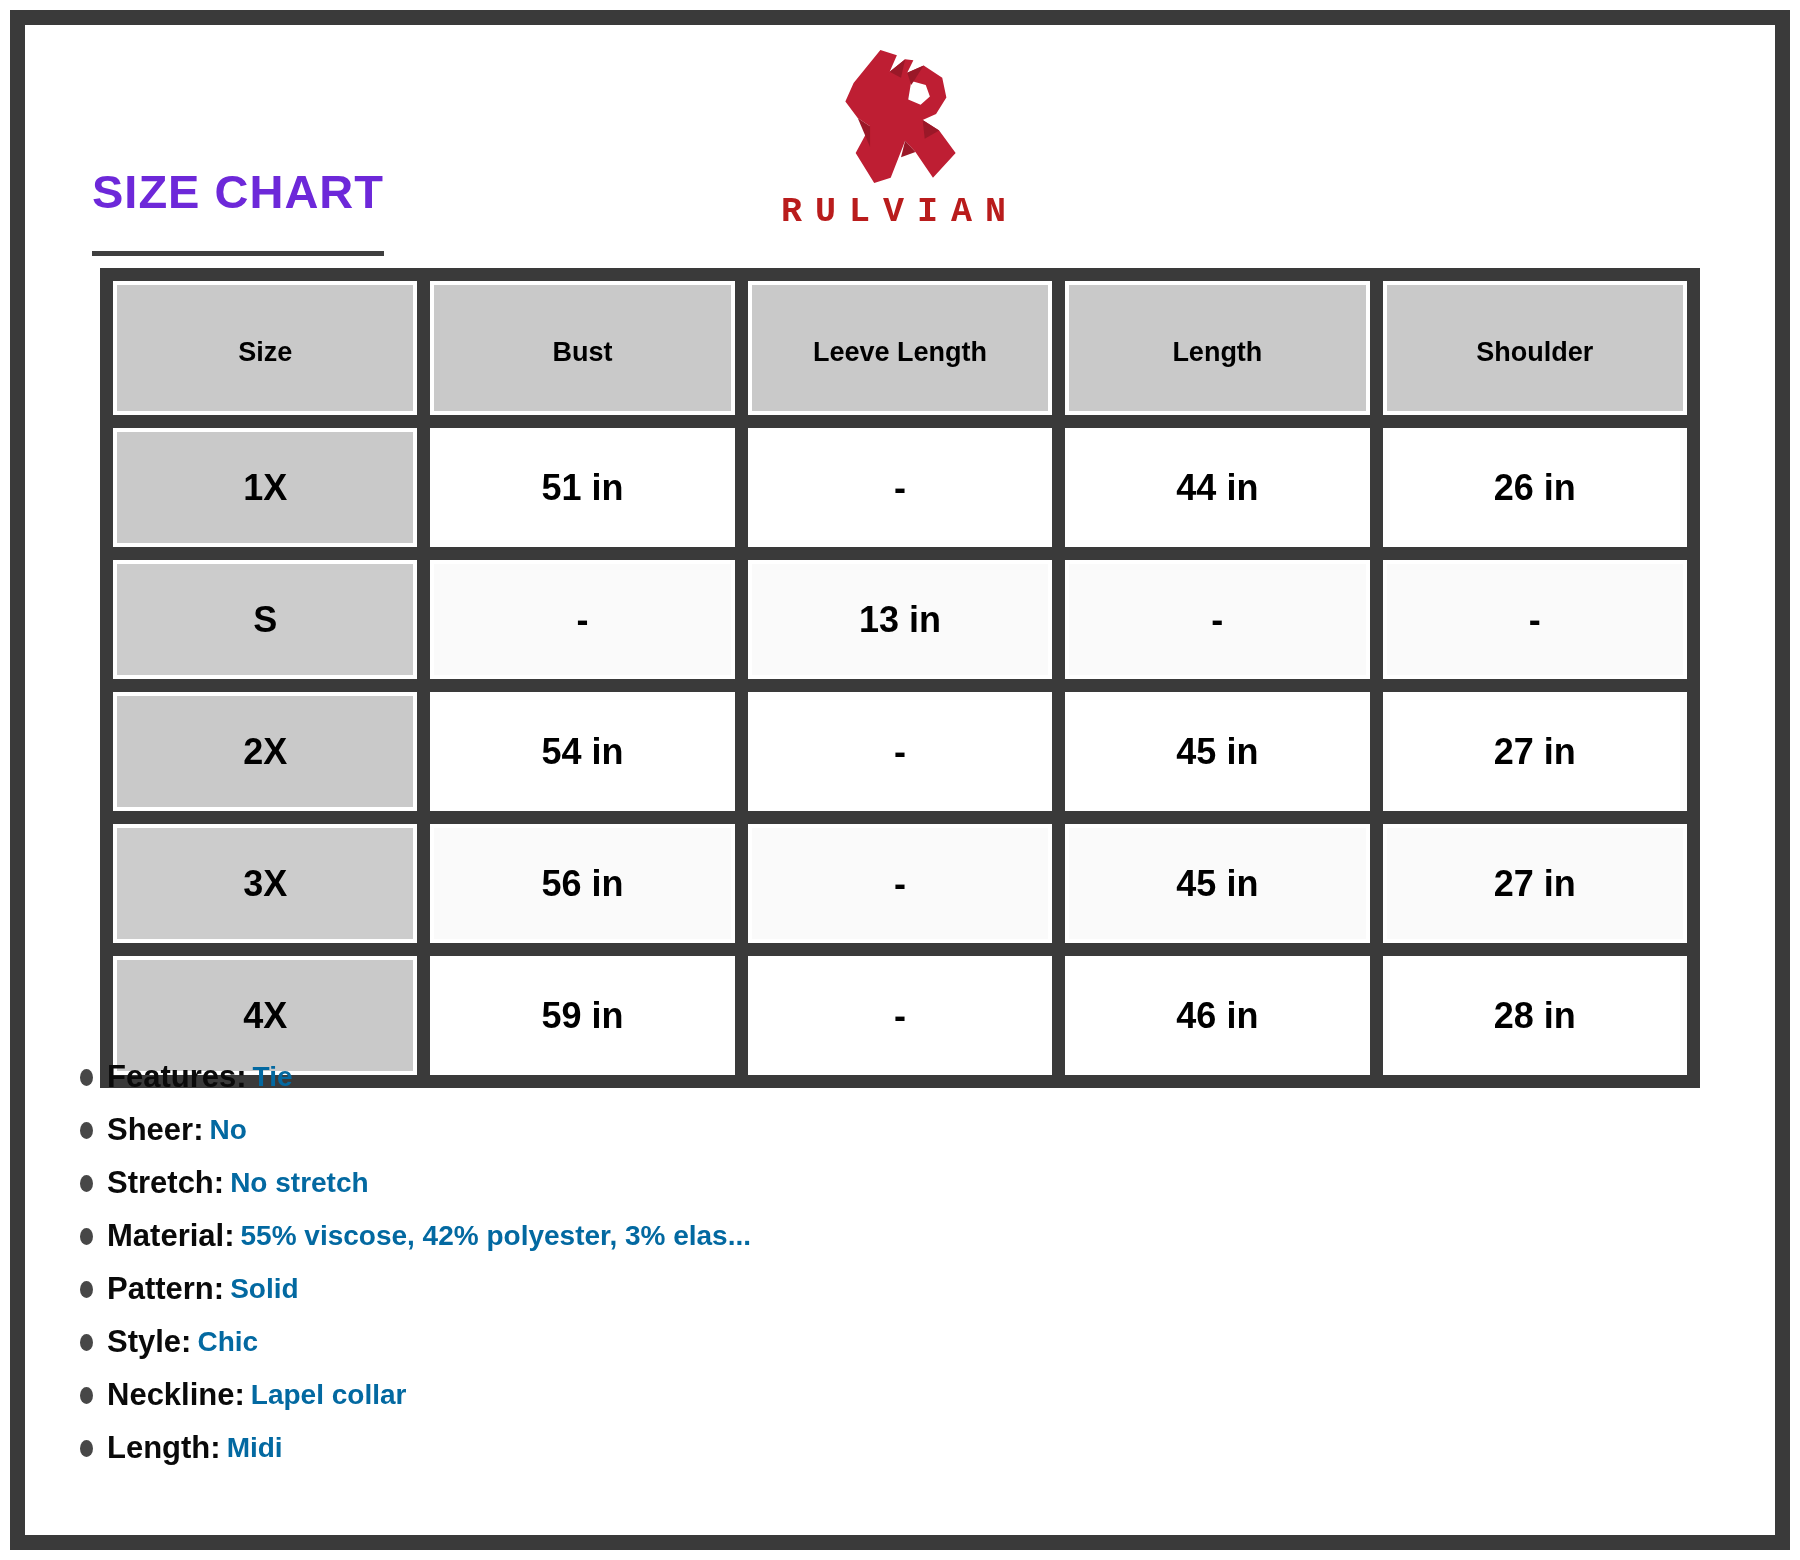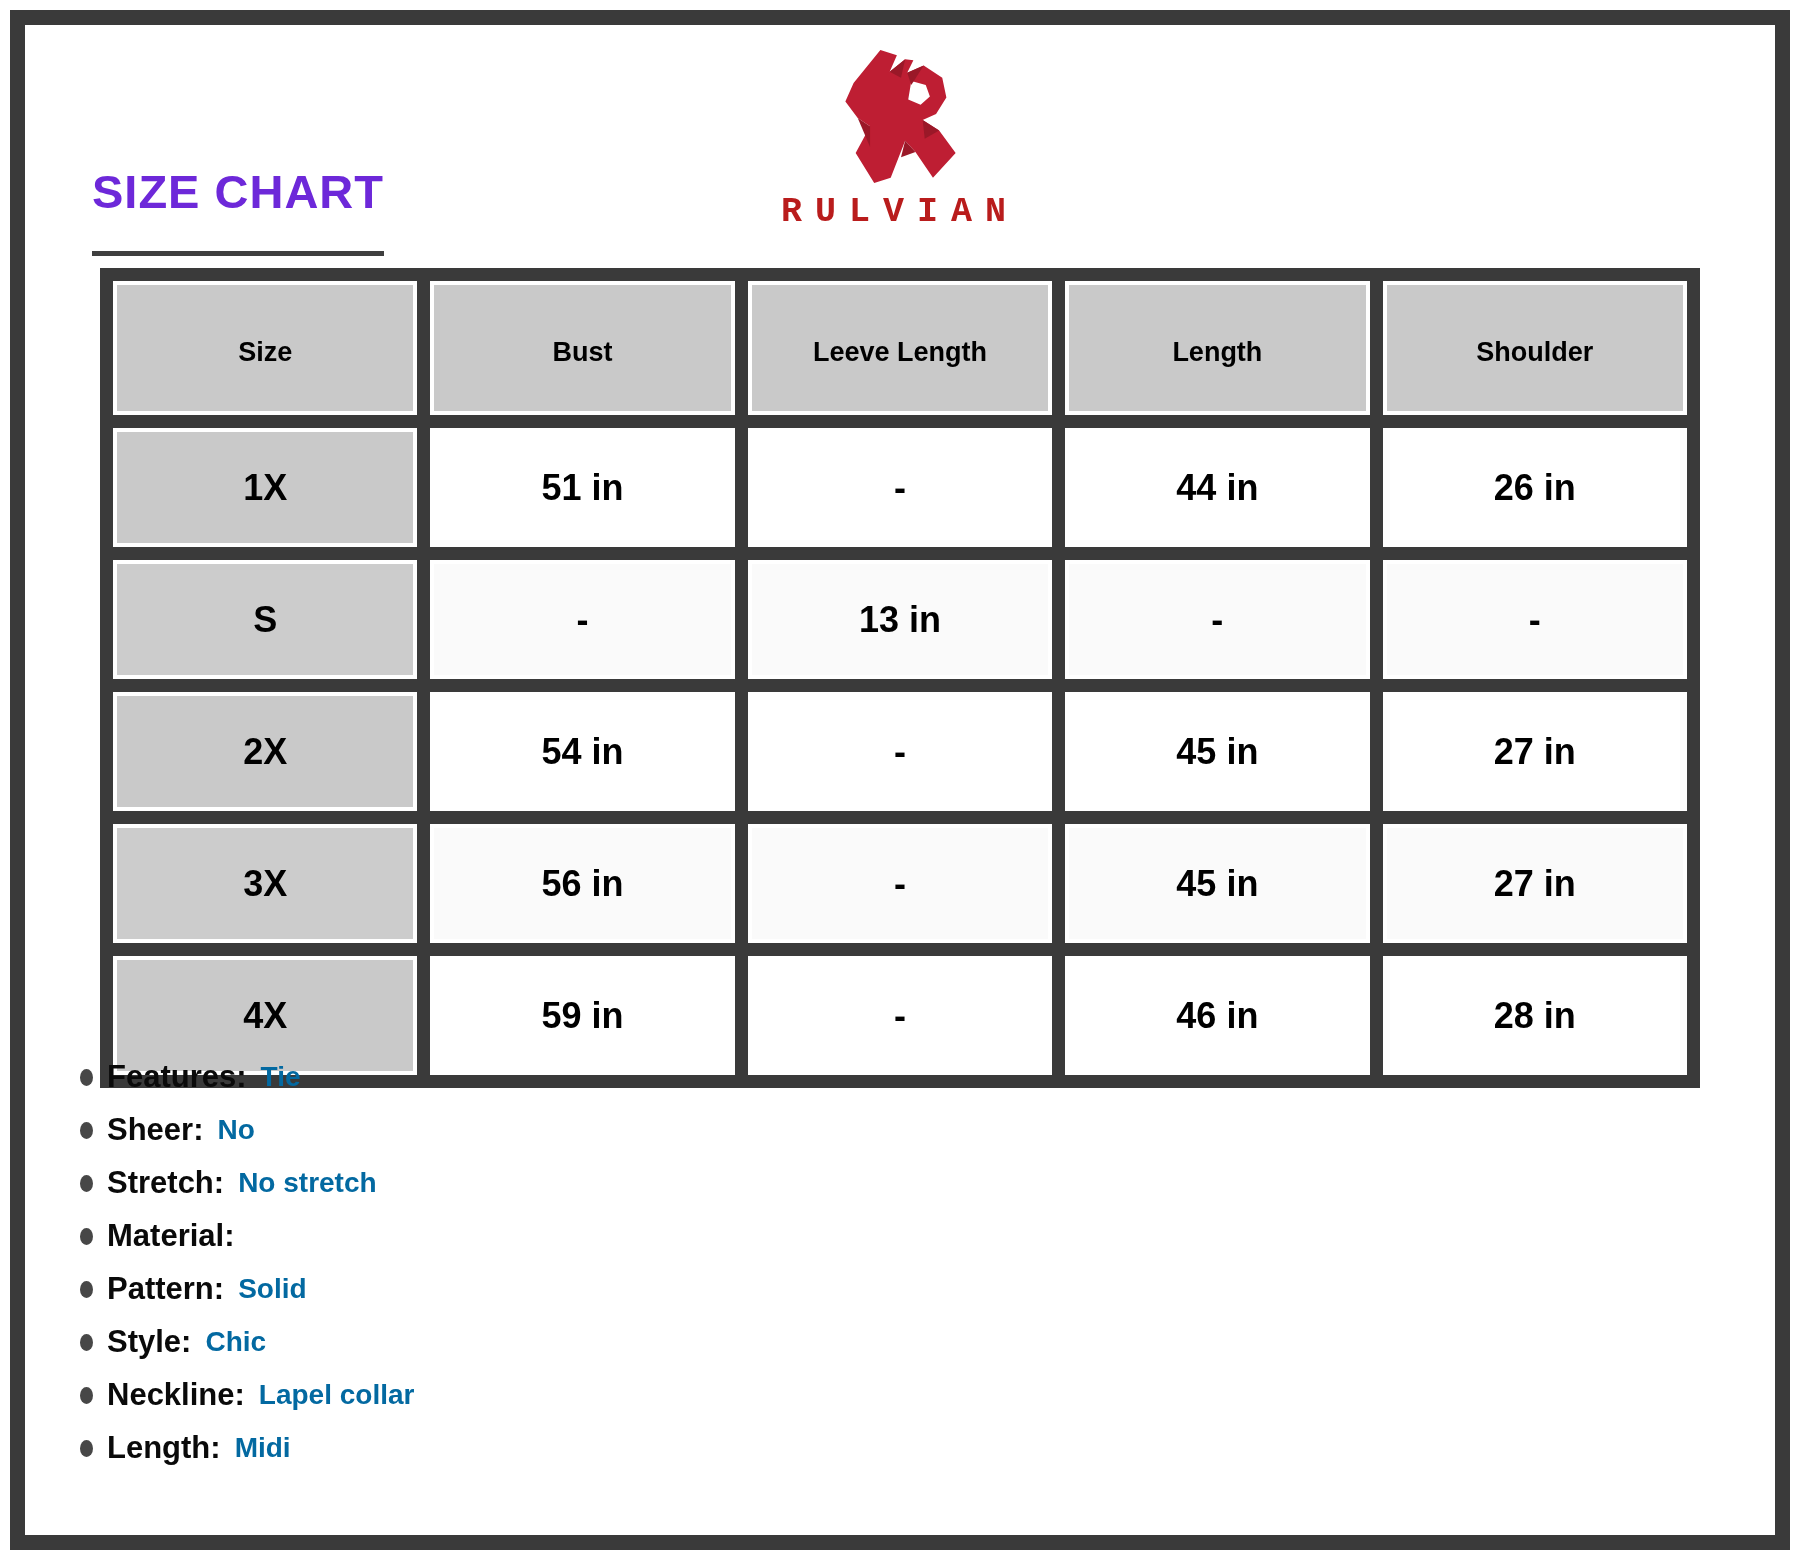--- a/index.html
+++ b/index.html
@@ -100,21 +100,21 @@
     width:13px;height:17px;
     border-radius:50%;
     background:#474747;
     margin-right:14px;
     flex:0 0 auto;
   }
   .detail-label{
     font-size:31px;
     font-weight:bold;
     color:#0a0a0a;
-    margin-right:14px;
+    margin-right:6px;
   }
   .detail-value{
     font-size:28px;
     font-weight:bold;
     color:#0369a1;
   }
 </style>
 </head>
 <body>
 
@@ -206,20 +206,21 @@
       <span class="detail-value">No</span>
     </li>
     <li>
       <span class="bullet"></span>
       <span class="detail-label">Stretch:</span>
       <span class="detail-value">No stretch</span>
     </li>
     <li>
       <span class="bullet"></span>
       <span class="detail-label">Material:</span>
+      <span class="detail-value">55% viscose, 42% polyester, 3% elas...</span>
     </li>
     <li>
       <span class="bullet"></span>
       <span class="detail-label">Pattern:</span>
       <span class="detail-value">Solid</span>
     </li>
     <li>
       <span class="bullet"></span>
       <span class="detail-label">Style:</span>
       <span class="detail-value">Chic</span>

